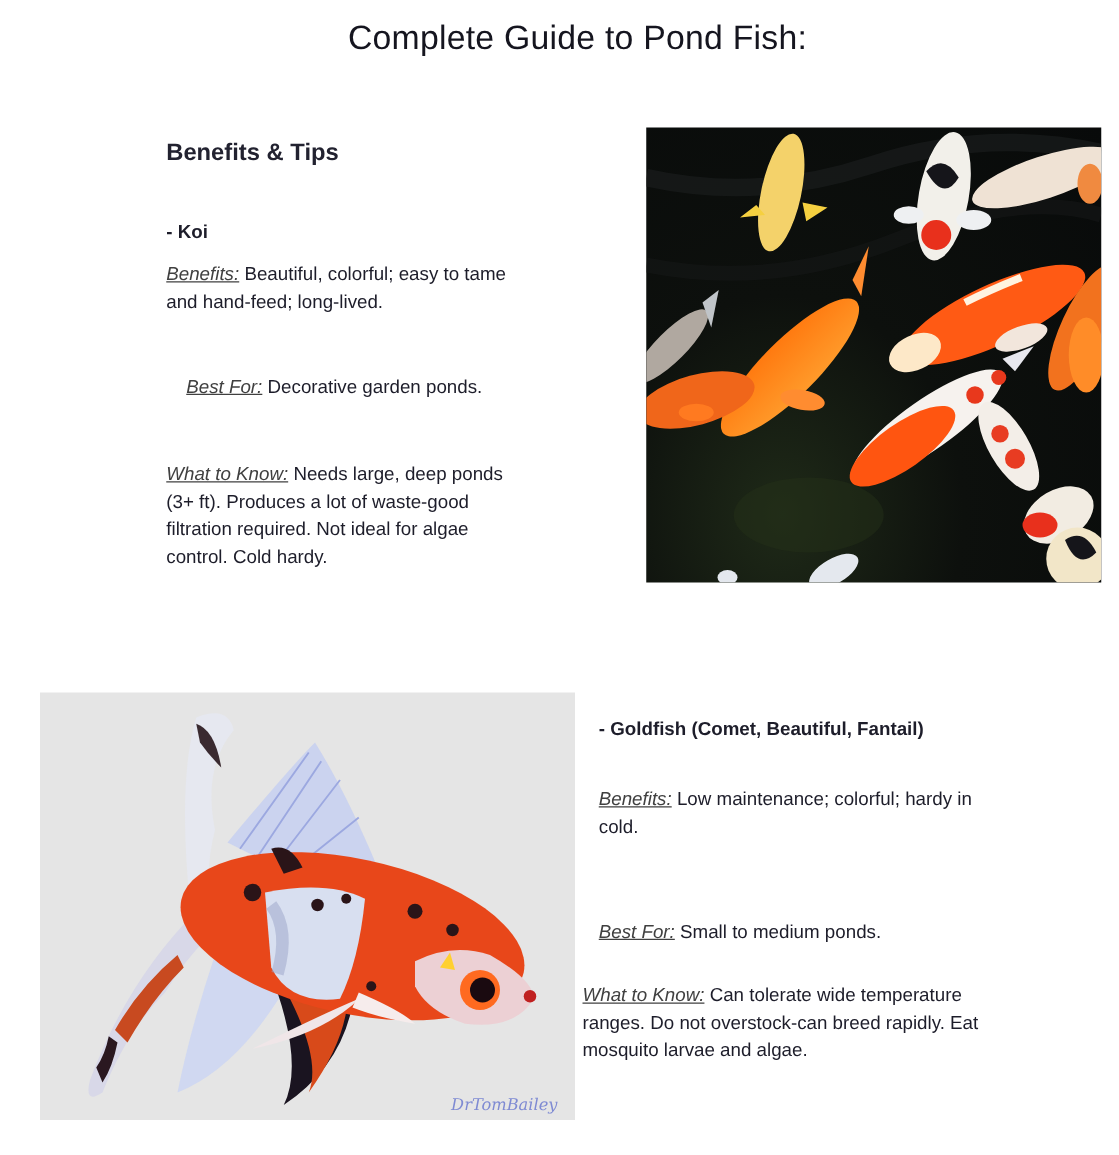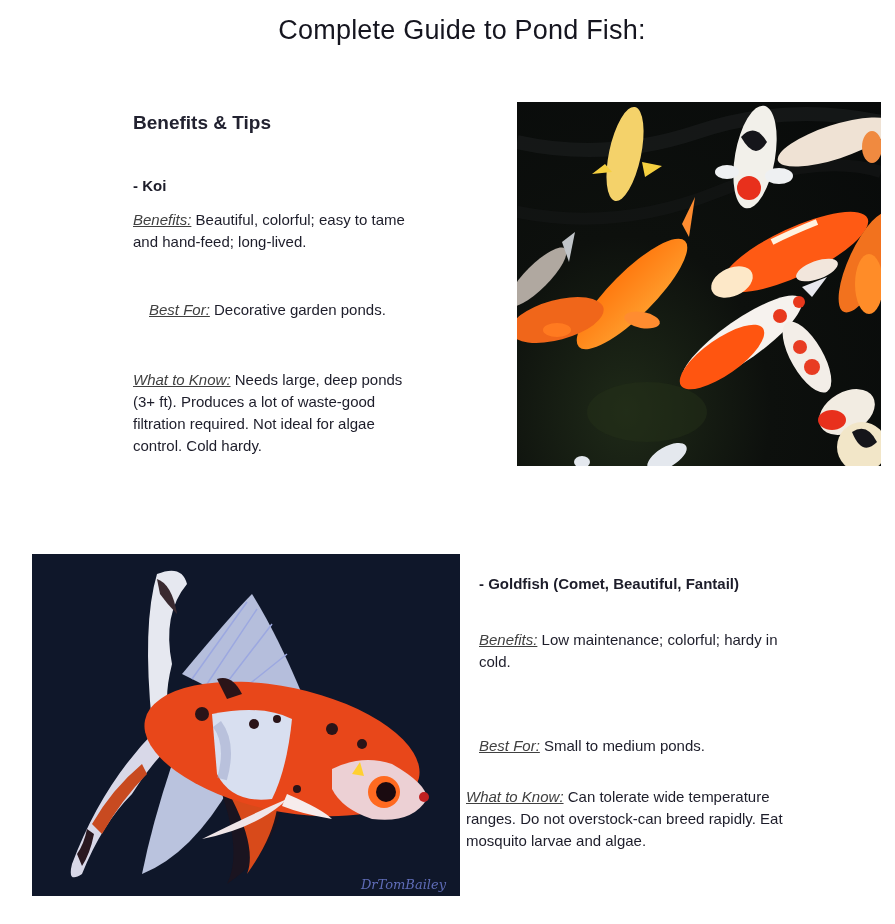--- a/index.html
+++ b/index.html
@@ -34,21 +34,21 @@
     .koi-photo {
       position: absolute; left: 517px; top: 102px; width: 364px; height: 364px;
       background: radial-gradient(ellipse at 30% 85%, #1f2a18 0%, #0d100d 40%, #080a0a 100%);
       overflow: hidden;
     }
     .koi-photo svg { width: 100%; height: 100%; display: block; }
 
     
     .goldfish-photo {
       position: absolute; left: 32px; top: 554px; width: 428px; height: 342px;
-      background: #0f172a; overflow: hidden;
+      background: #e5e5e5; overflow: hidden;
     }
     .goldfish-photo svg { width: 100%; height: 100%; display: block; }
     .watermark {
       position: absolute; right: 14px; bottom: 4px;
       font-family: "DejaVu Serif", serif; font-style: italic; font-size: 13px;
       color: #6d7bd0; opacity: 0.85;
     }
   </style>
 </head>
 <body>

